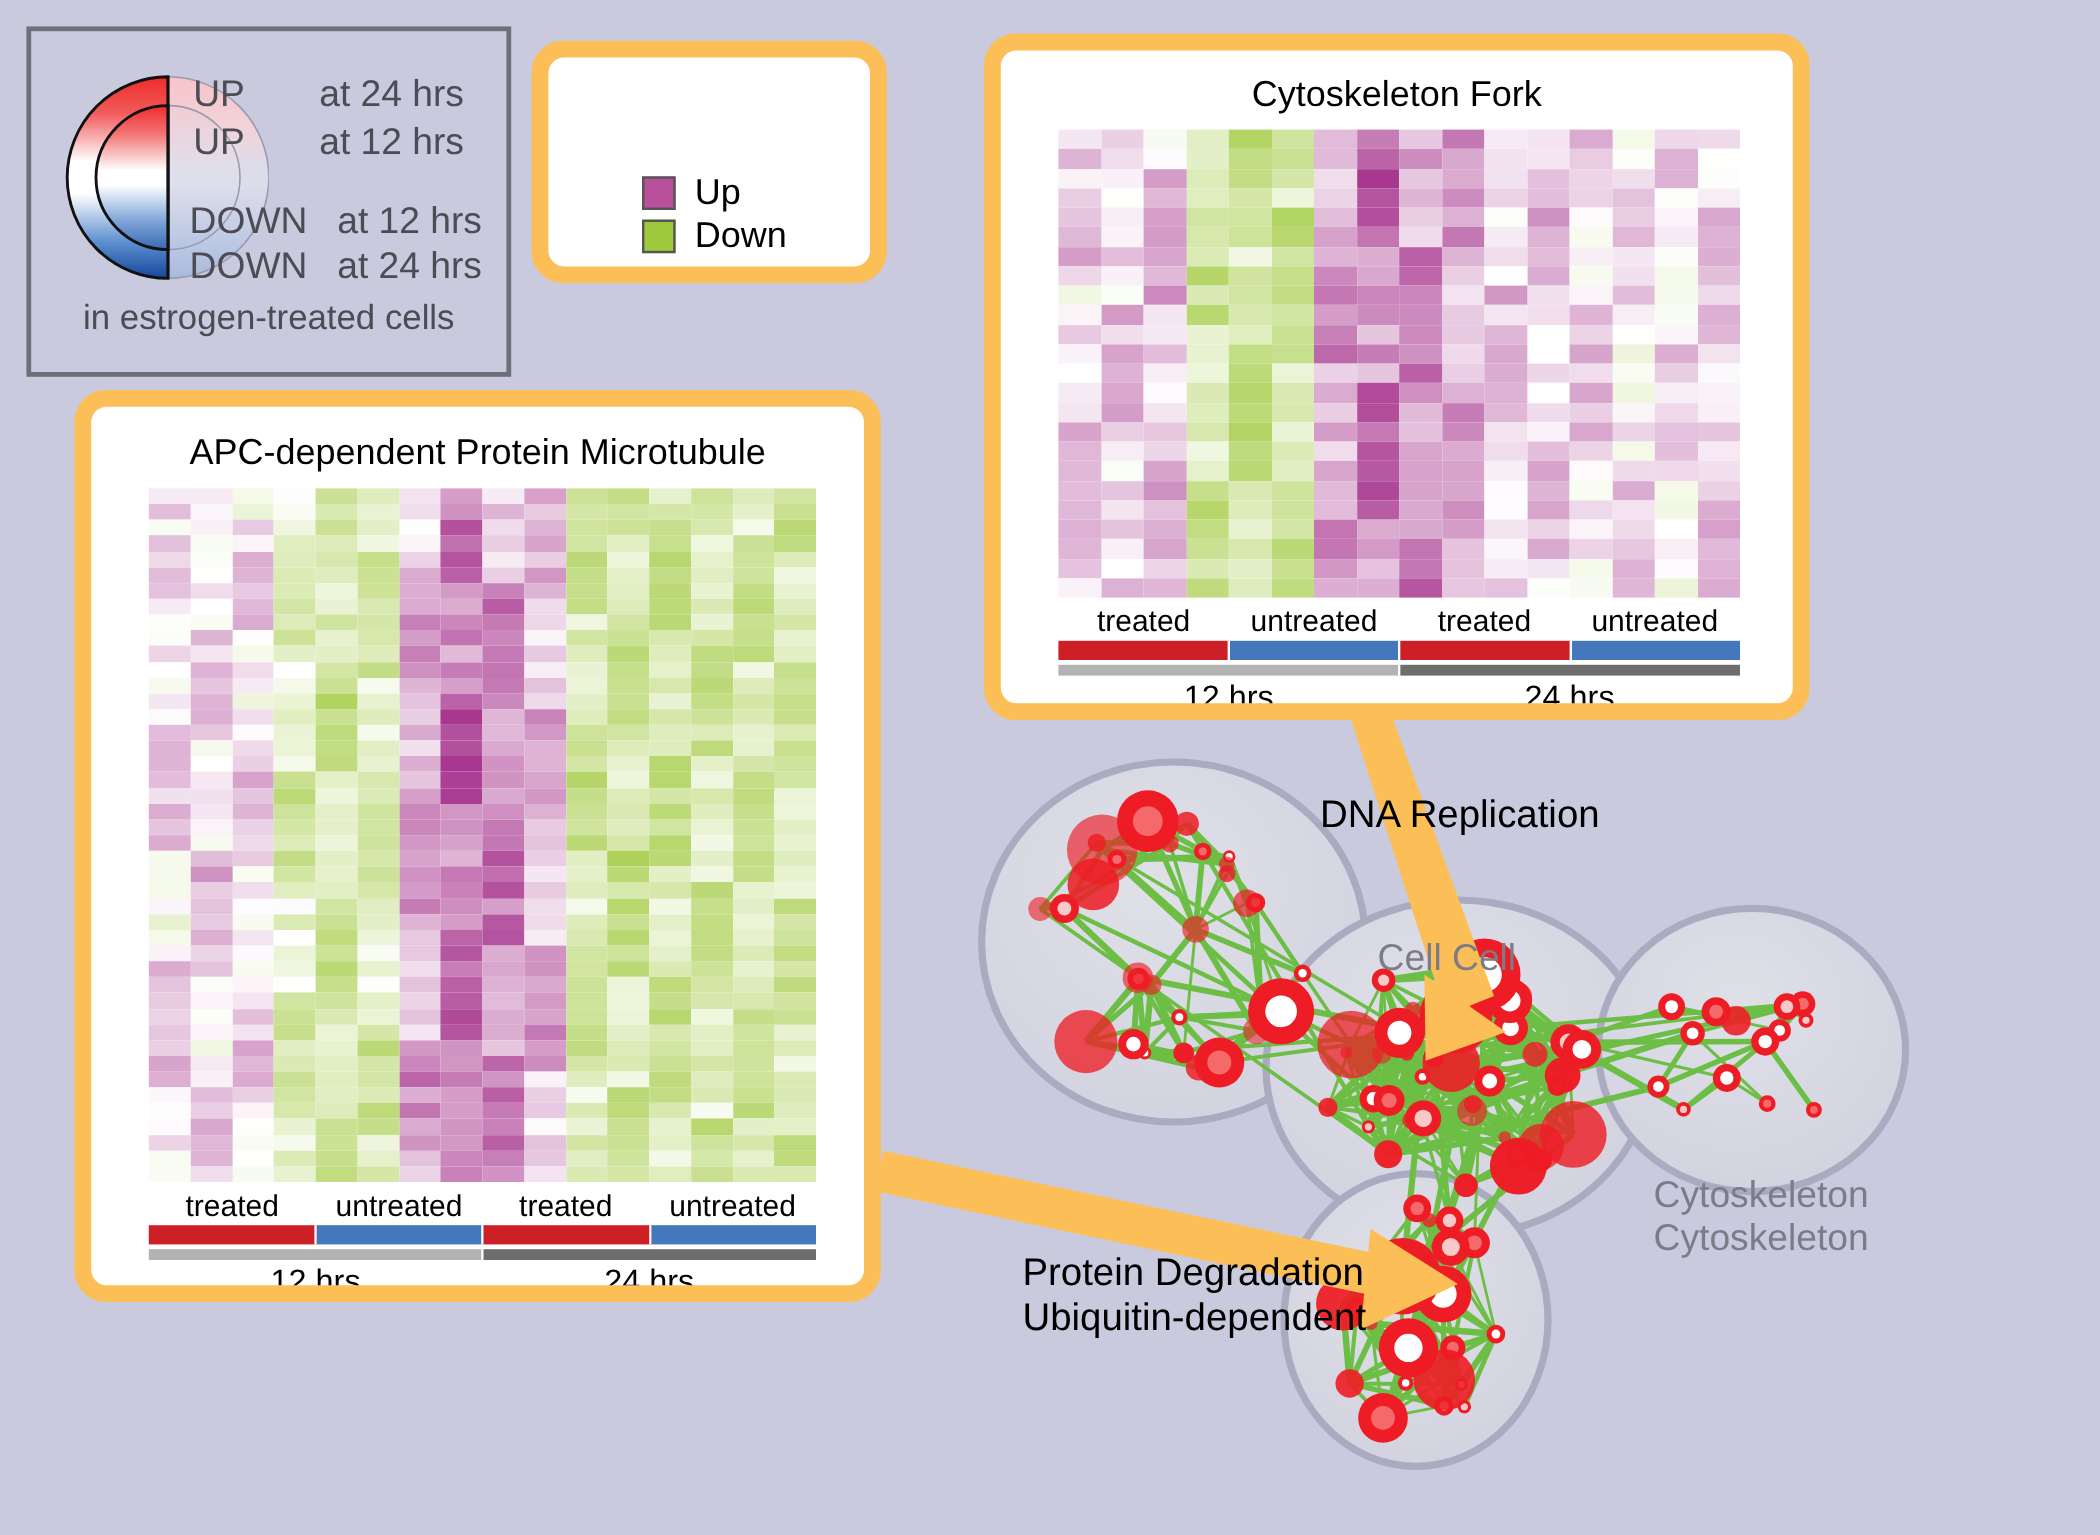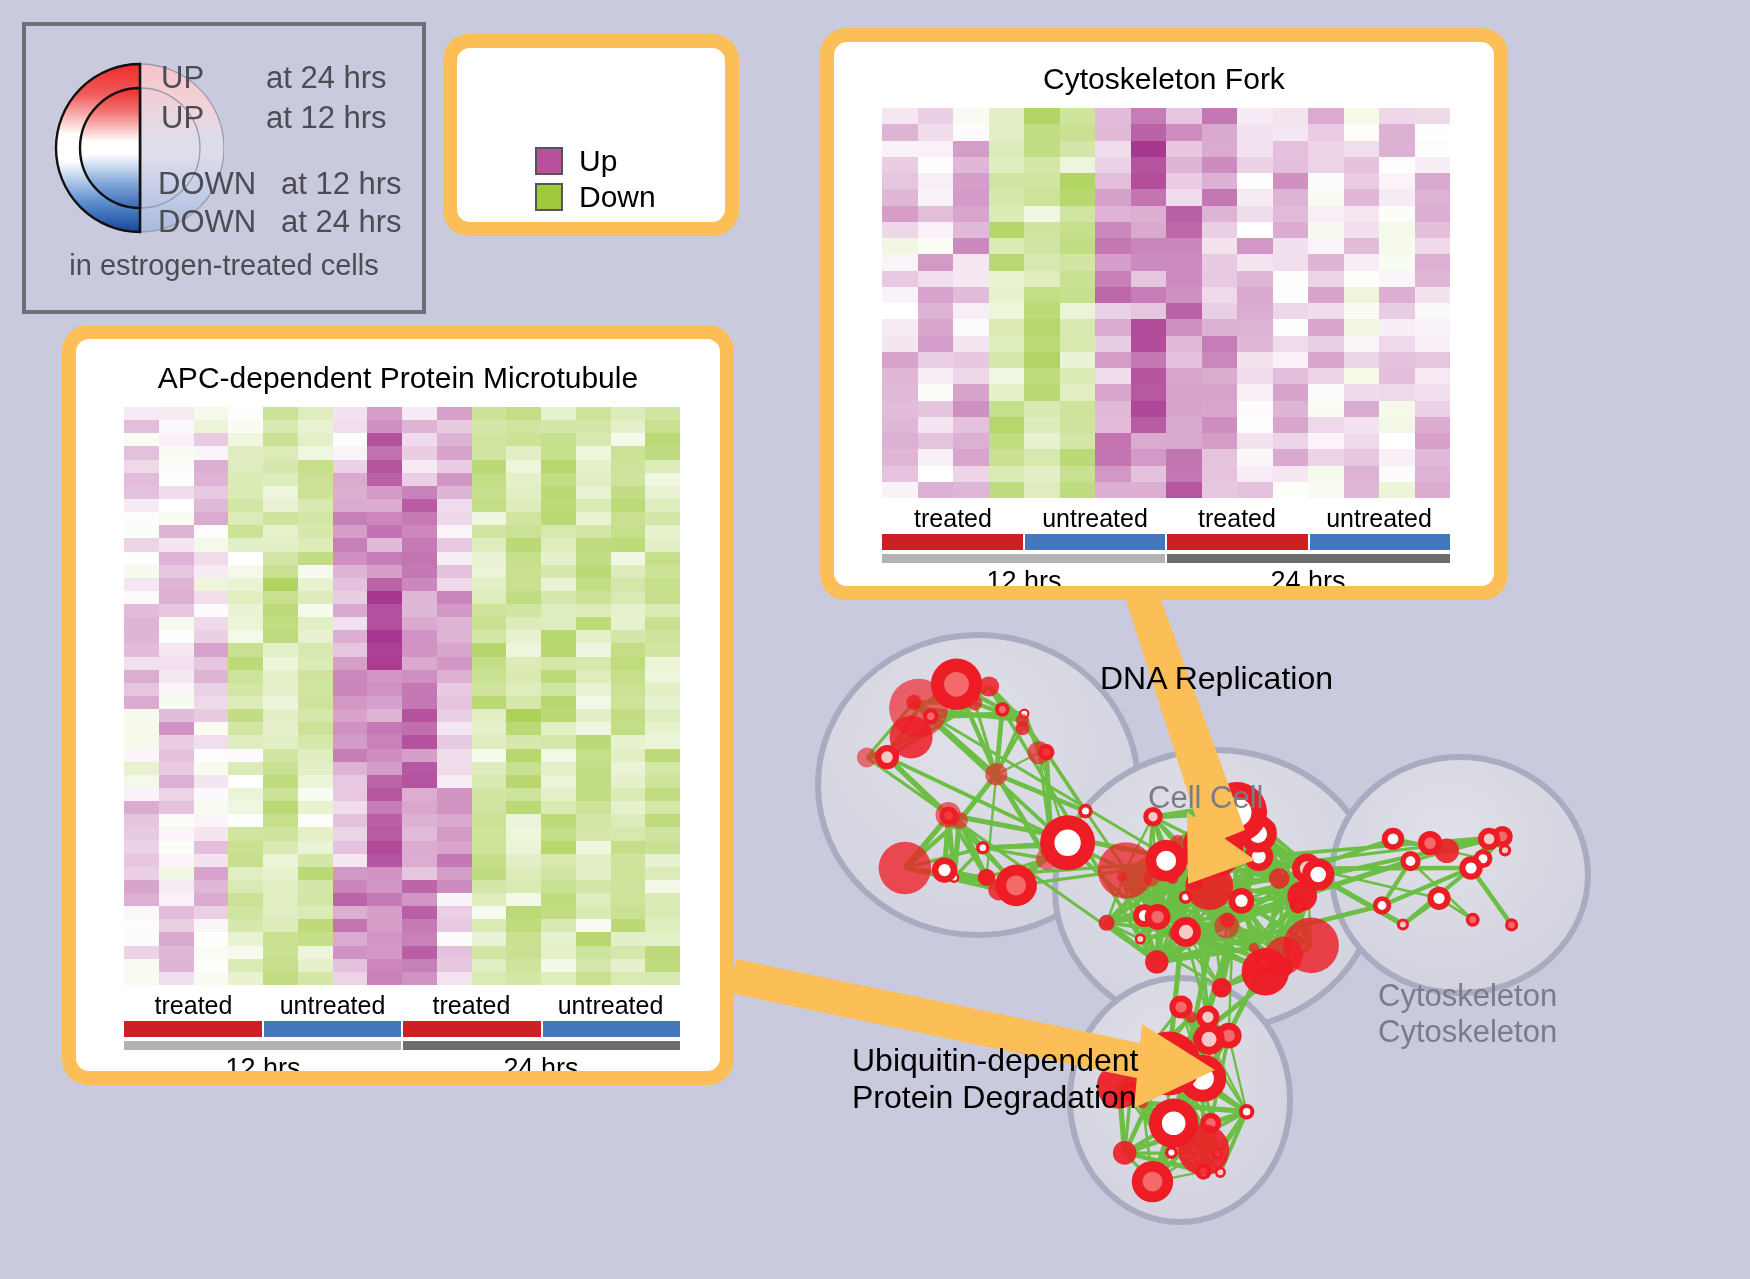--- a/index.html
+++ b/index.html
@@ -1977,15 +1977,15 @@
   <path d="M1142,1024 L1215,1070 L1134,1108 Z" fill="#fcbe56"></path>
 </svg>
 
 <div class="net-label" id="label-dna">DNA Replication</div>
 <div class="net-label" id="label-cc">Cell Cell</div>
 <div class="net-label" id="label-mt">
   <div>Cytoskeleton</div>
   <div>Cytoskeleton</div>
 </div>
 <div class="net-label" id="label-ub">
+  <div>Protein Degradation</div>
   <div>Ubiquitin-dependent</div>
-  <div>Protein Degradation</div>
 </div>
 
 </body></html>

